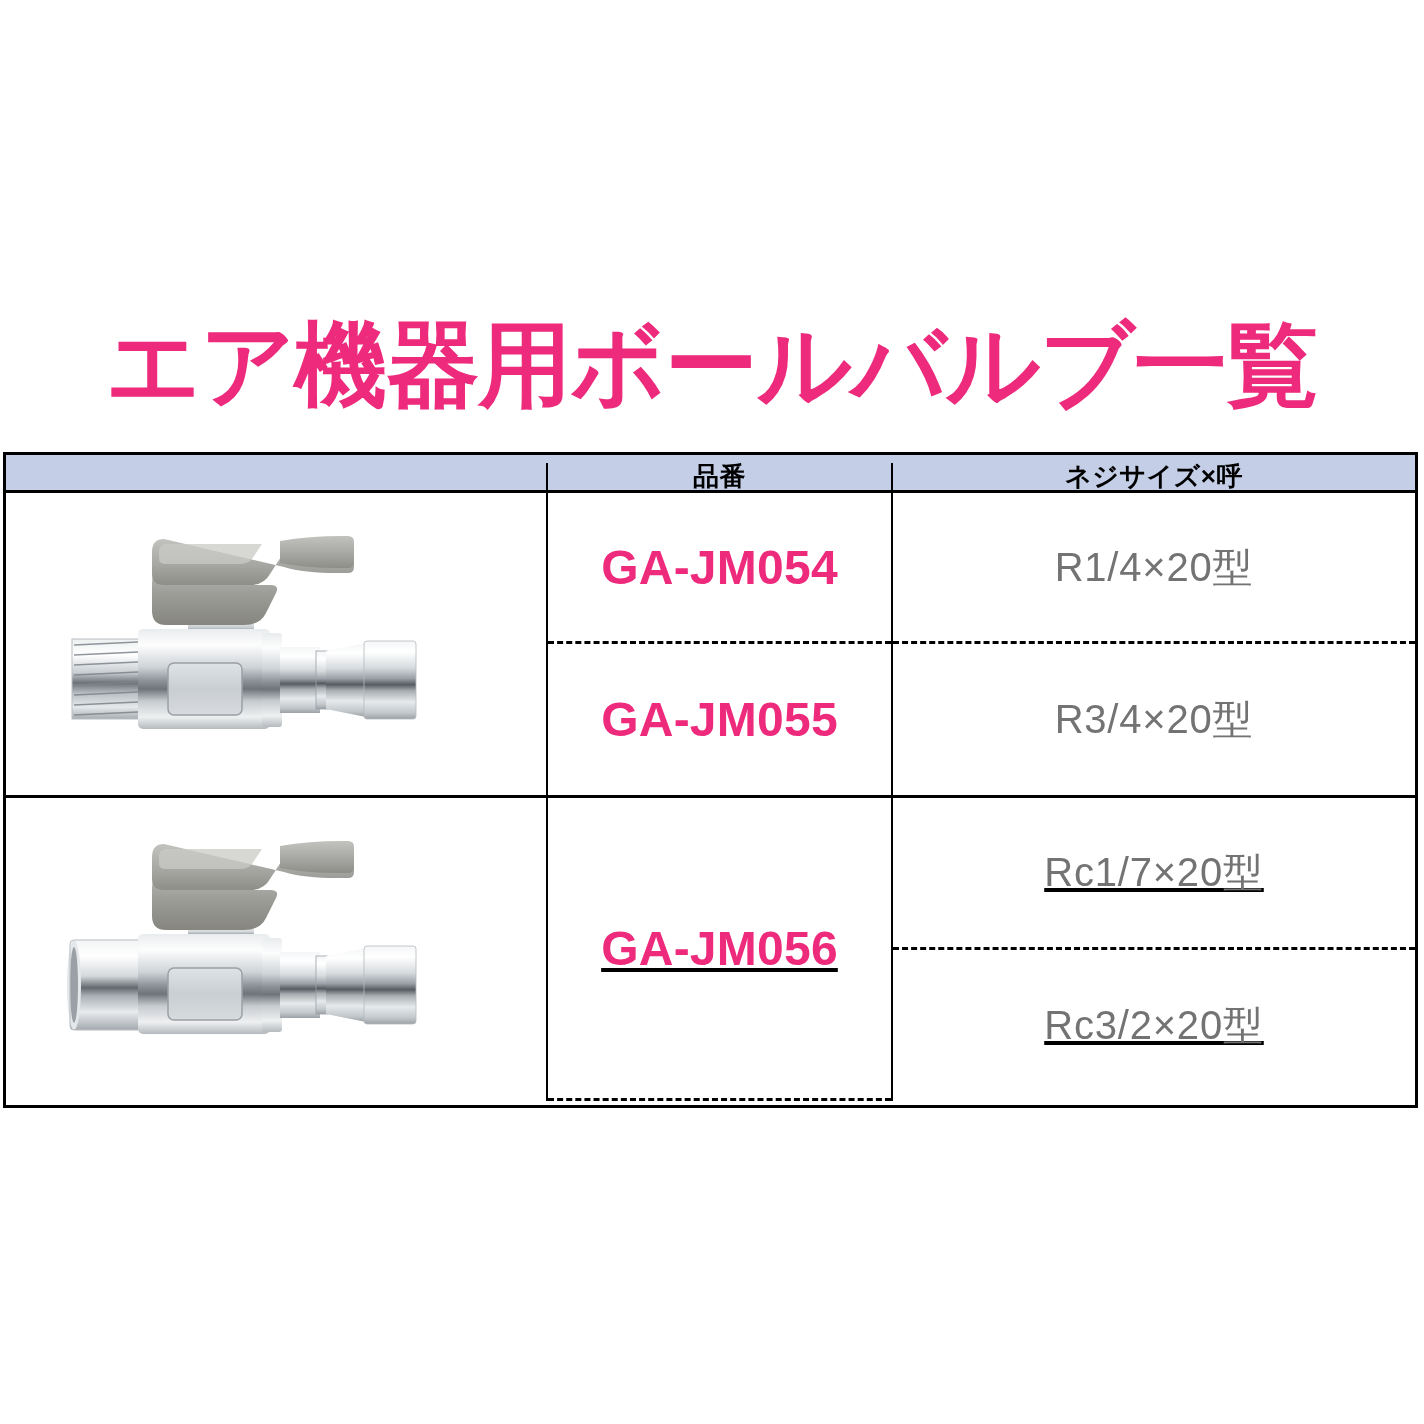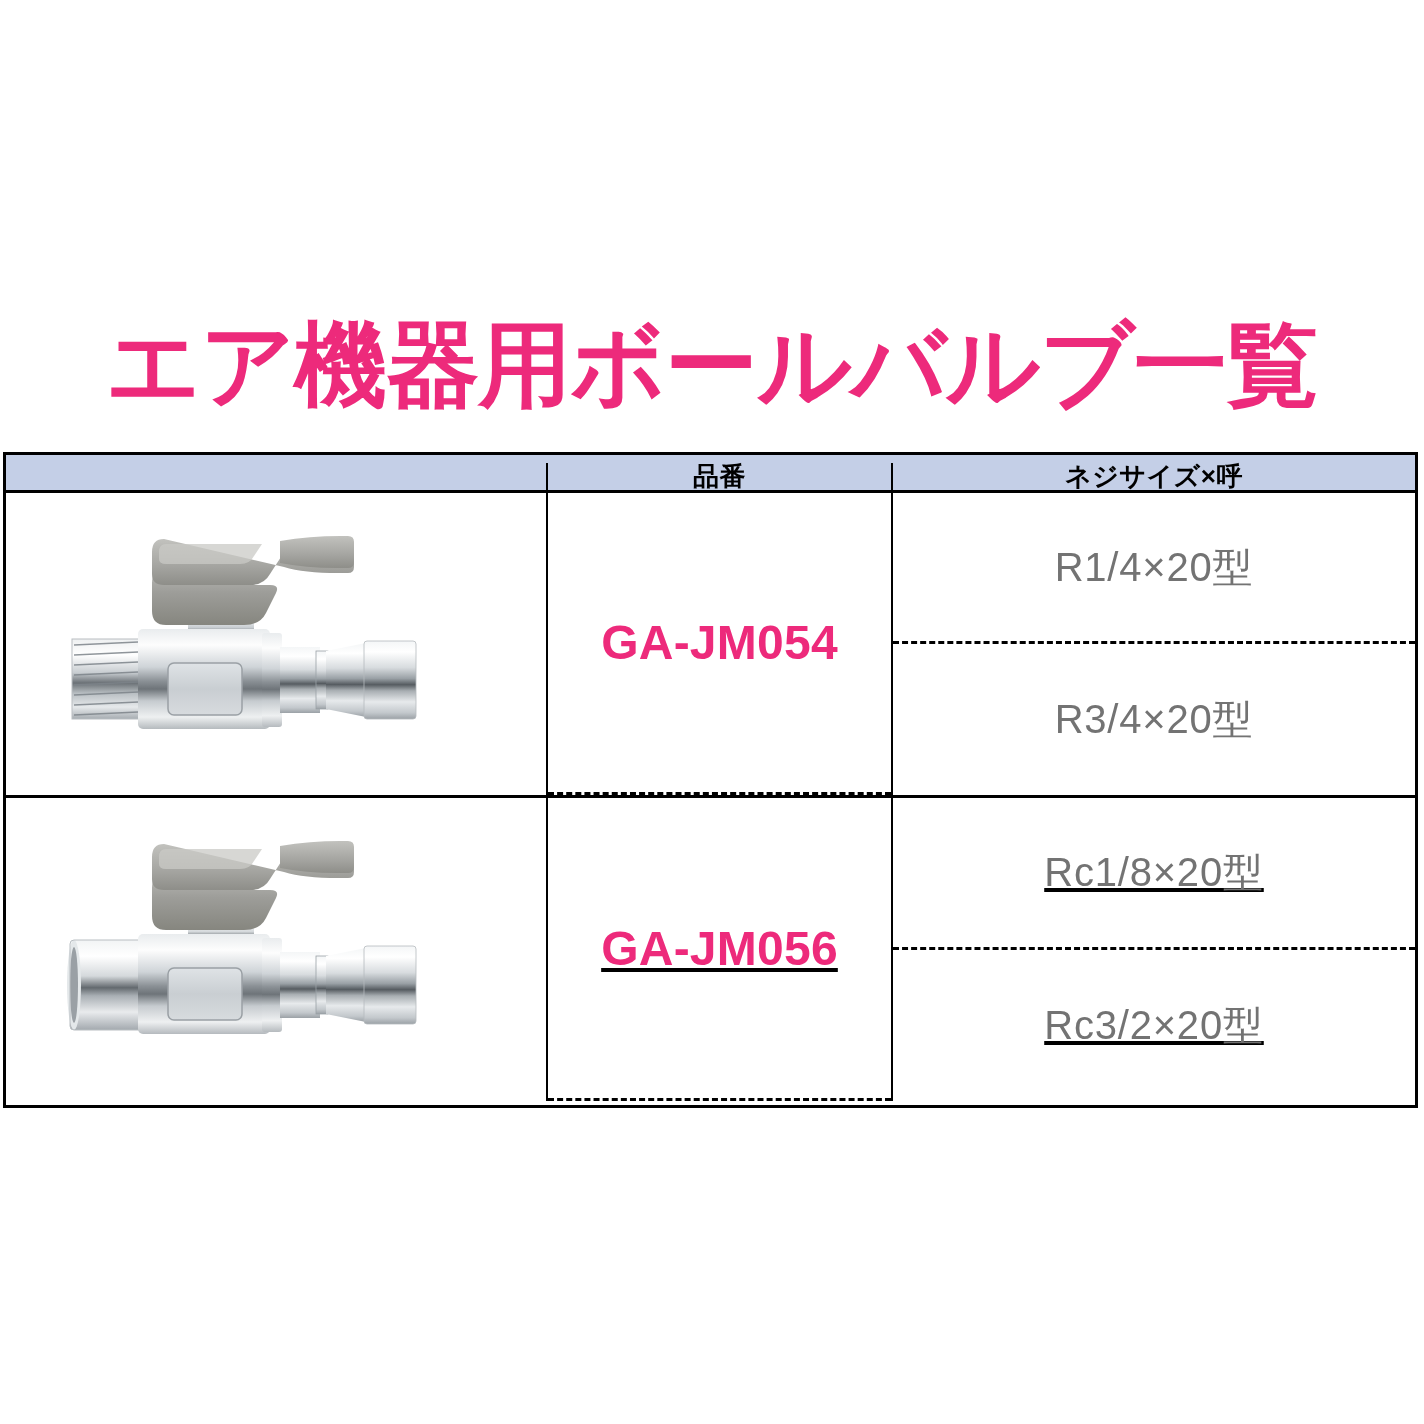--- a/index.html
+++ b/index.html
@@ -267,20 +267,23 @@
             <rect x="298" y="130" width="52" height="78" rx="3" fill="url(#chrome1)"></rect>
             <rect x="298" y="130" width="52" height="78" rx="3" fill="none" stroke="#b5babe" stroke-width="0.8"></rect>
           </svg>
         </div>
       </div>
 
       <div class="col-part">
         <div class="subcell top">
           <span class="part-no">GA-JM054</span>
         </div>
+        <div class="subcell">
+          <span class="part-no">GA-JM055</span>
+        </div>
       </div>
 
       <div class="col-size">
         <div class="subcell top">
           <span class="size-val">R1/4×20型</span>
         </div>
         <div class="subcell">
           <span class="size-val">R3/4×20型</span>
         </div>
       </div>
@@ -367,21 +370,21 @@
       </div>
 
       <div class="col-part">
         <div class="subcell top">
           <span class="part-no">GA-JM056</span>
         </div>
       </div>
 
       <div class="col-size">
         <div class="subcell top">
-          <span class="size-val">Rc1/8×20型</span>
+          <span class="size-val">Rc1/7×20型</span>
         </div>
         <div class="subcell">
           <span class="size-val">Rc3/2×20型</span>
         </div>
       </div>
     </div>
 
   </div>
 </div>
 

